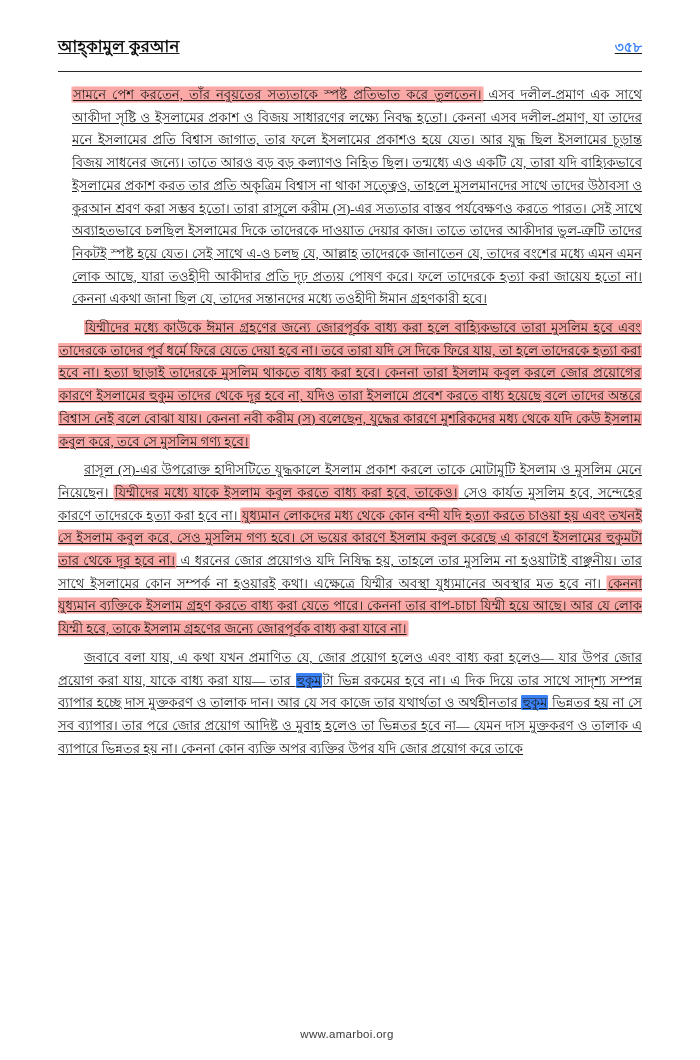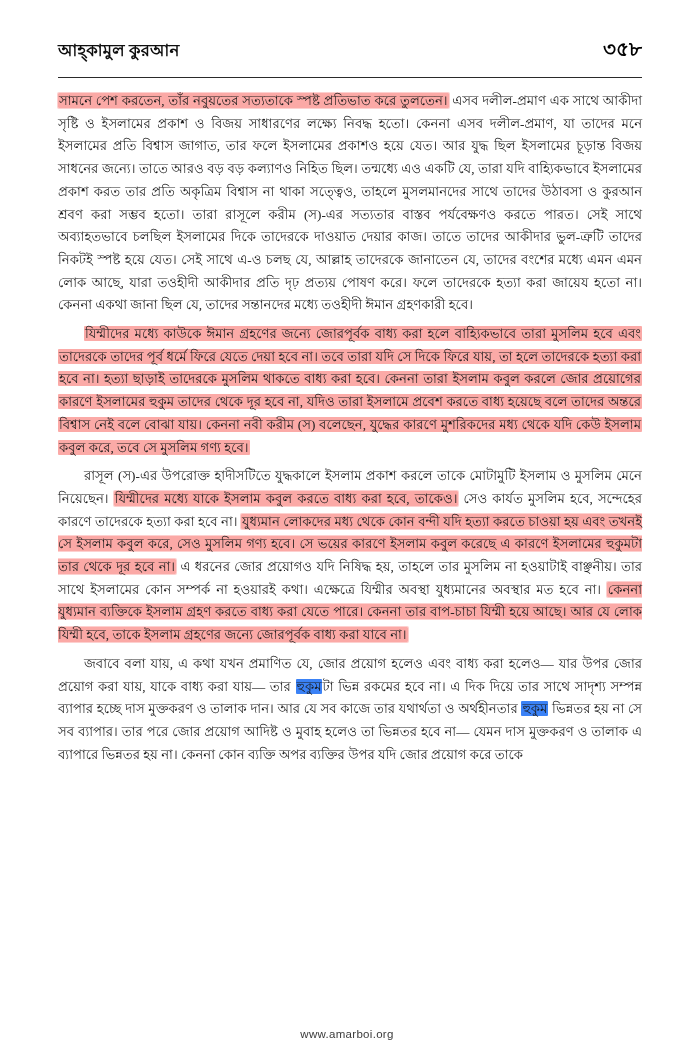--- a/index.html
+++ b/index.html
@@ -14,55 +14,57 @@
     color: #1a1a1a;
     position: relative;
     overflow: hidden;
   }
   .page {
     width: 700px;
     height: 1056px;
     box-sizing: border-box;
     padding: 34px 58px 8px 58px;
     position: relative;
+    text-decoration: underline;
   }
   .header {
     display: flex;
     align-items: baseline;
     justify-content: space-between;
     margin-bottom: 10px;
   }
   .header-title {
     font-size: 16.5px;
     font-weight: bold;
     letter-spacing: 0.2px;
     color: #0f0f0f;
   }
   .header-page {
-    font-size: 20px;
+    font-size: 14px;
     font-weight: bold;
-    color: #000000;
+    color: #3b82f6;
   }
   .rule {
     border: 0;
     border-top: 1.3px solid #2a2a2a;
     margin: 0 0 12px 0;
   }
   .body-col {
     font-size: 13.2px;
     line-height: 1.72;
     text-align: justify;
     text-justify: inter-word;
   }
   p.para {
     margin: 0 0 2px 0;
     text-indent: 26px;
   }
   p.para.noindent {
     text-indent: 0;
+    margin-left: 14px;
   }
   
   .hl {
     background: #fba9a6;
     box-shadow: 0 0 0 1px rgba(250,150,148,0.45);
     border-radius: 1px;
     padding: 0 1px;
   }
   .hl-soft {
     background: #3b82f6;

